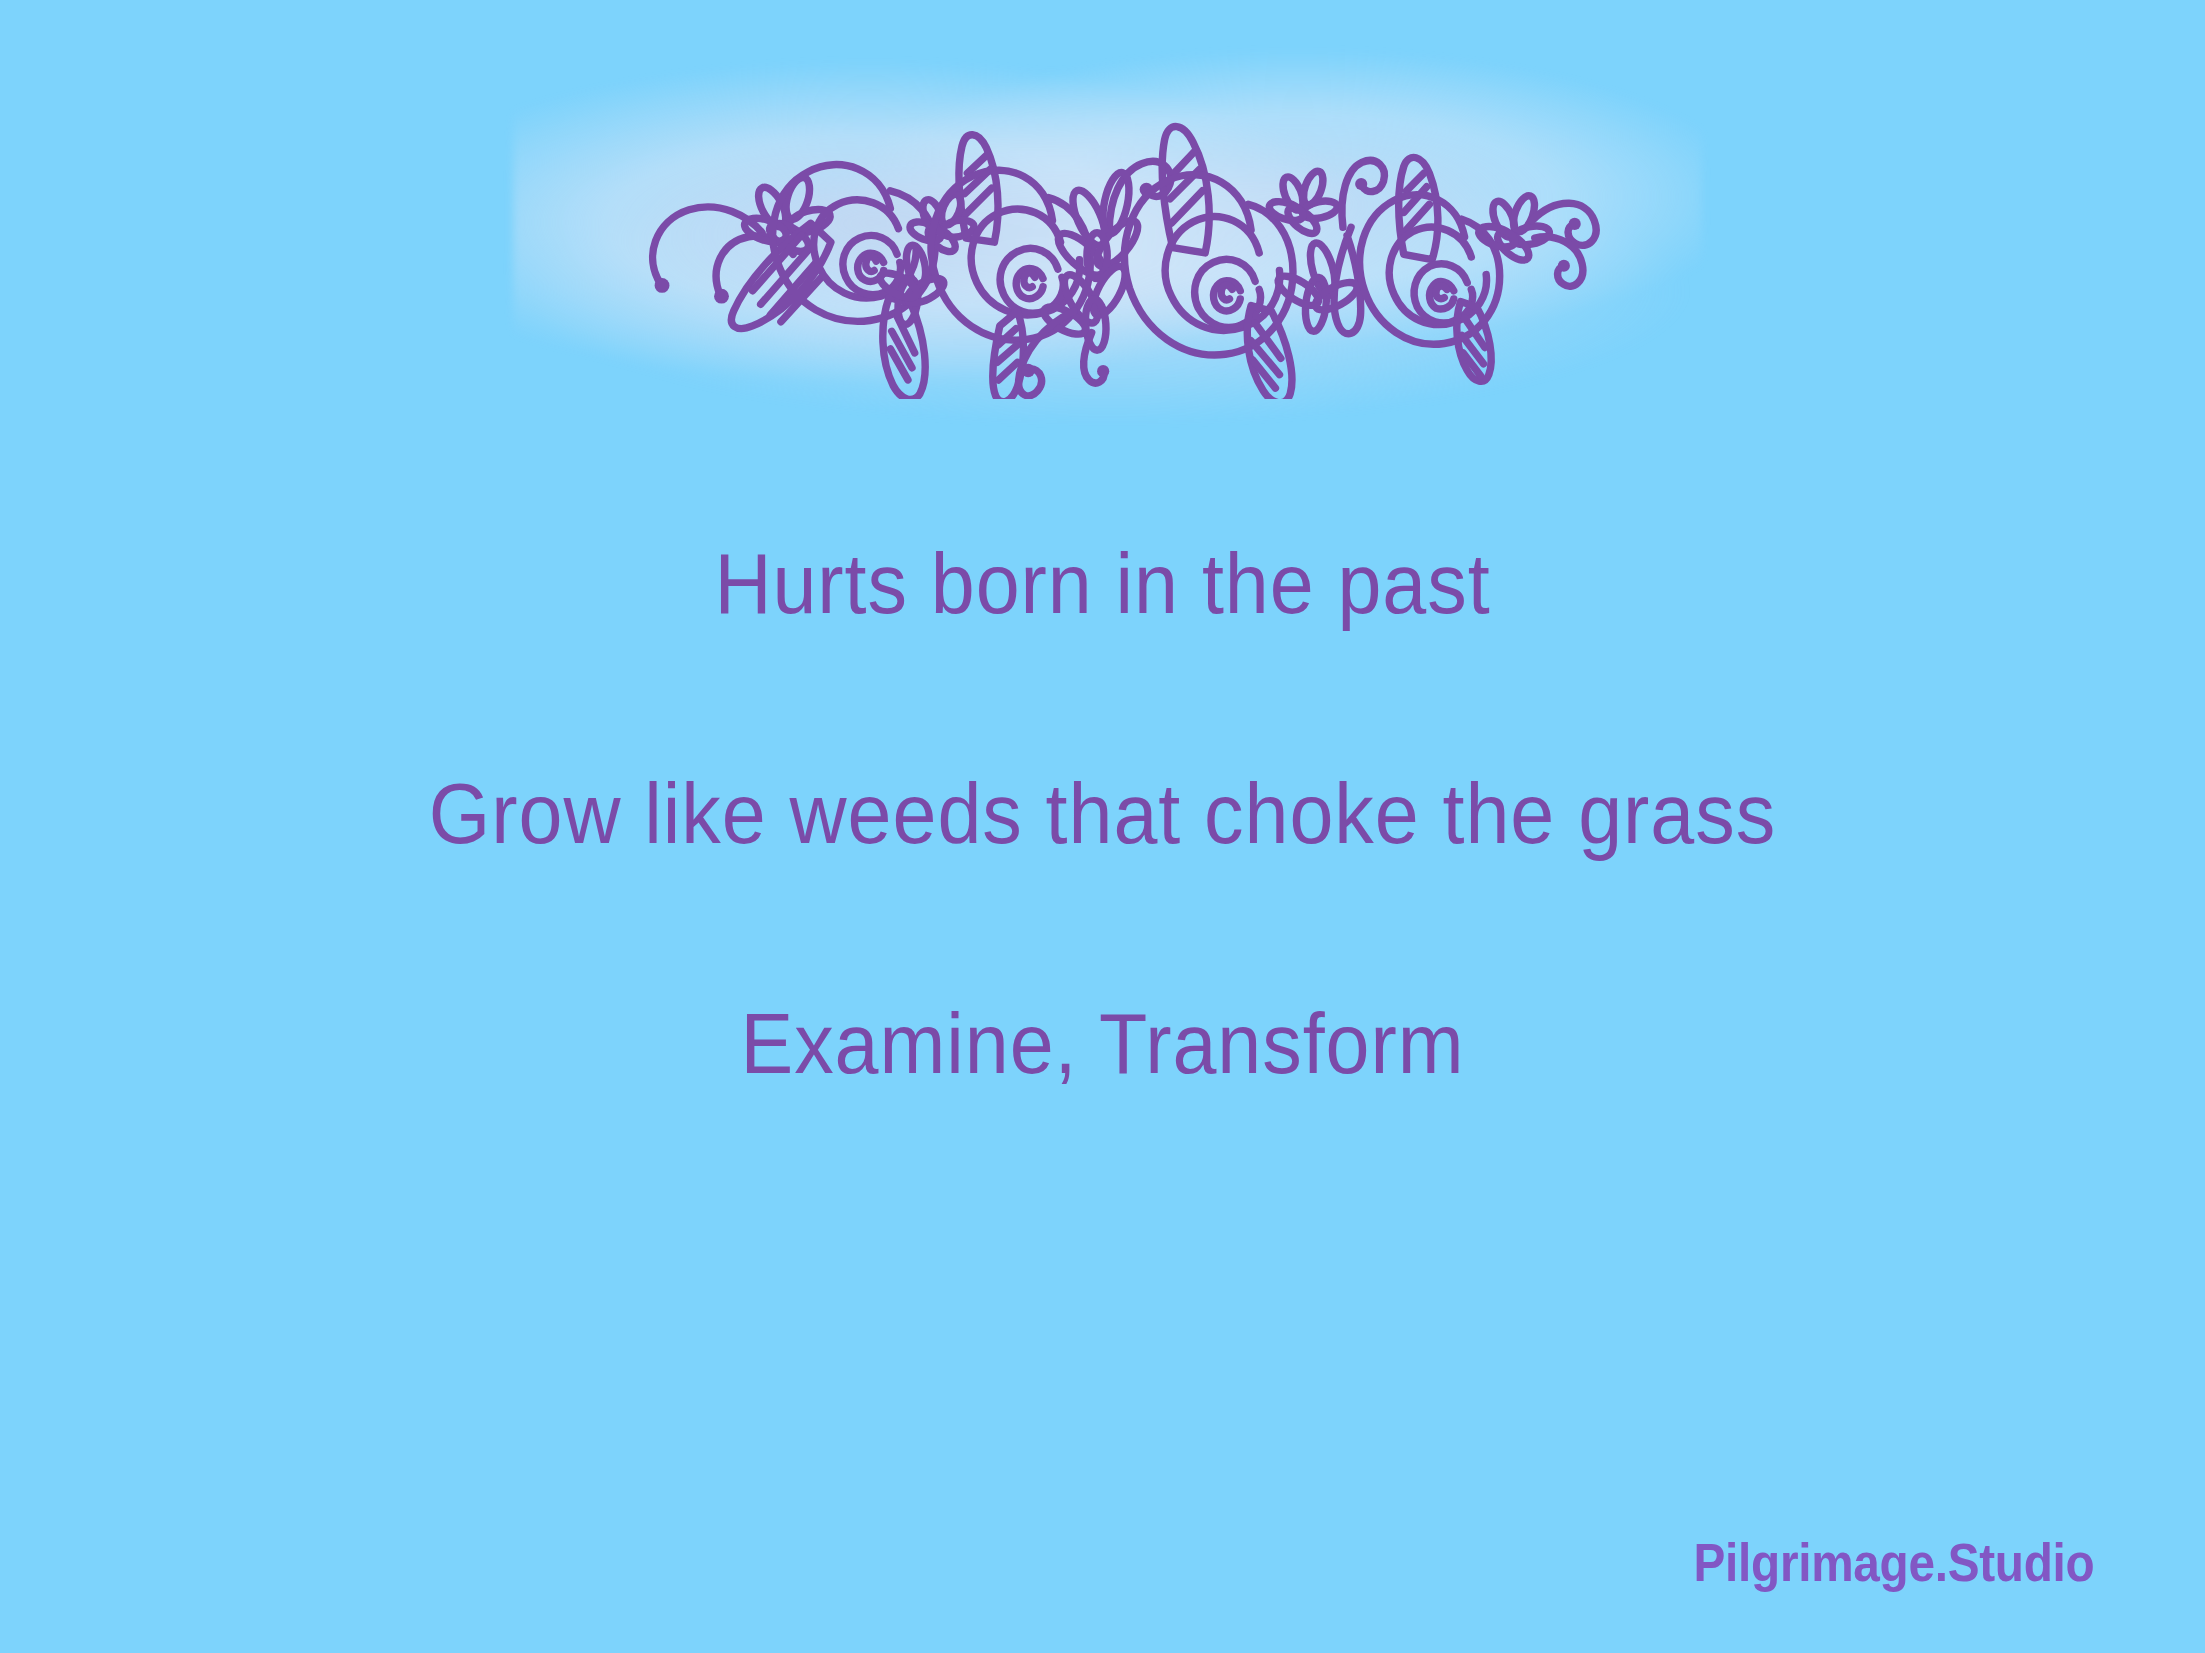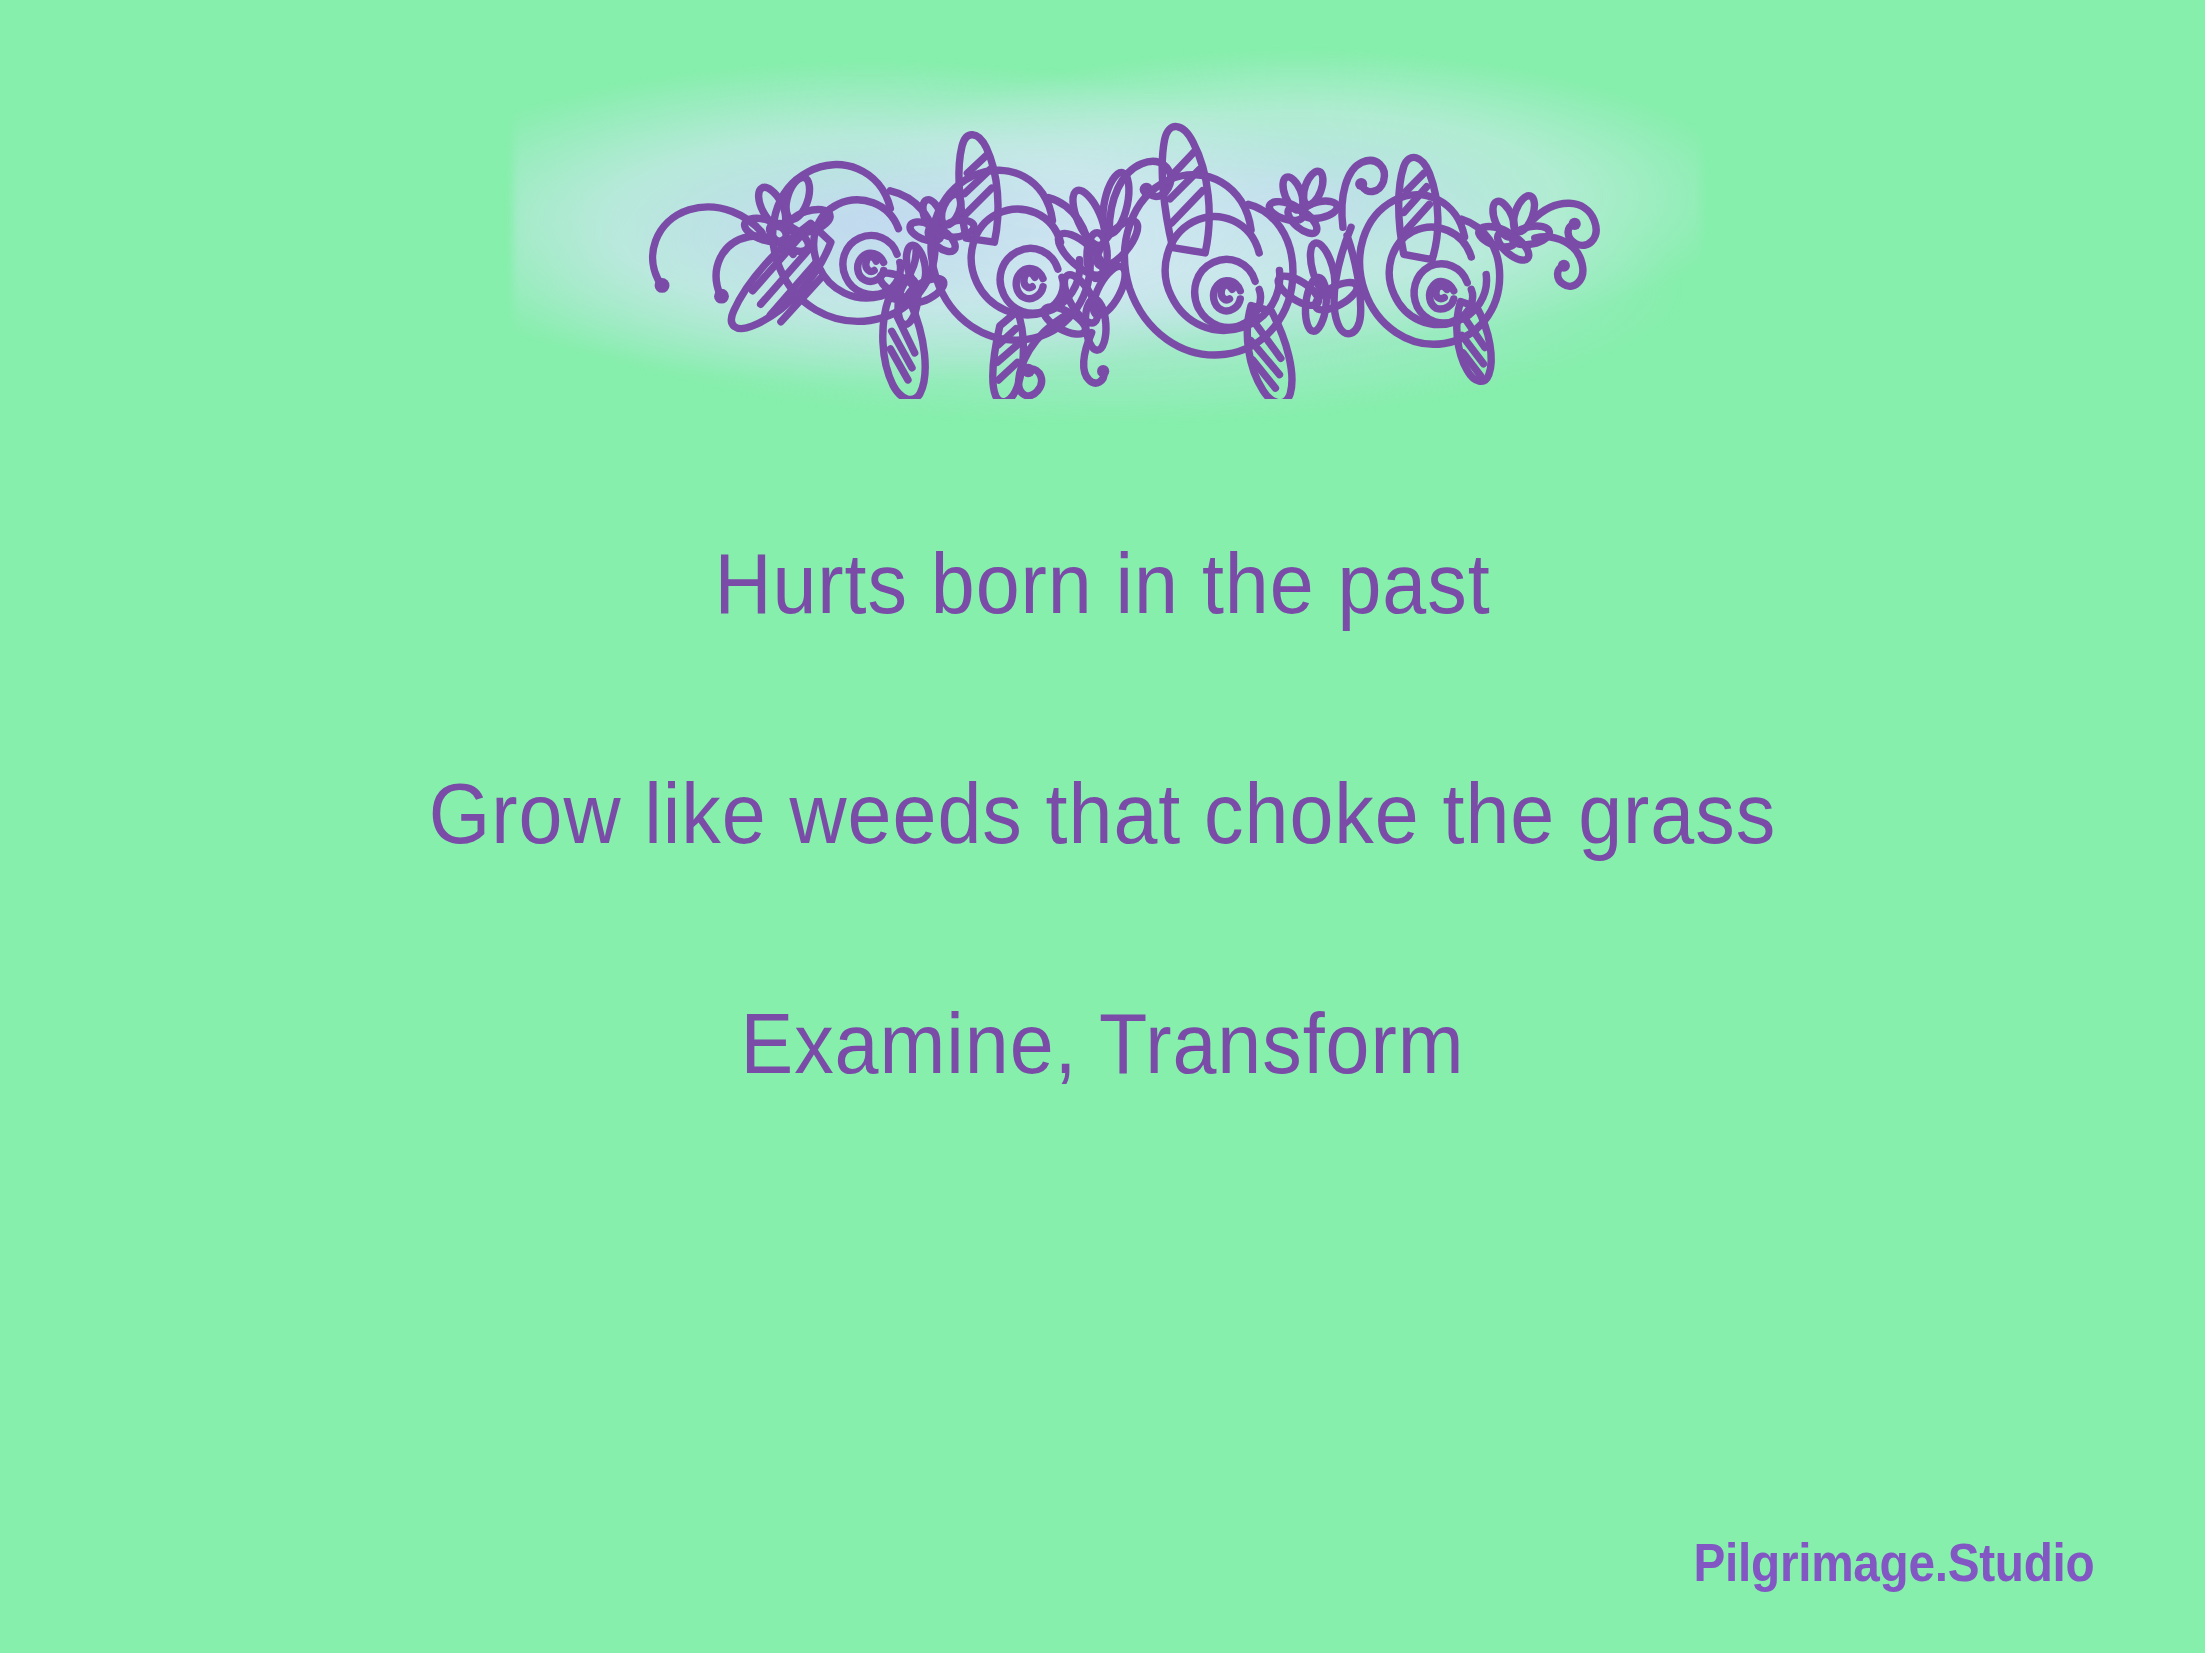--- a/index.html
+++ b/index.html
@@ -13,21 +13,21 @@
     height: 1654px;
     overflow: hidden;
     font-family: "Liberation Sans", sans-serif;
     position: relative;
   }
 
   
   .card {
     position: absolute;
     inset: 0;
-    background: #86efac;
+    background: #7dd3fc;
     overflow: hidden;
   }
 
   
   .glow {
     position: absolute;
     left: 513px;
     top: 41px;
     width: 1189px;
     height: 432px;

